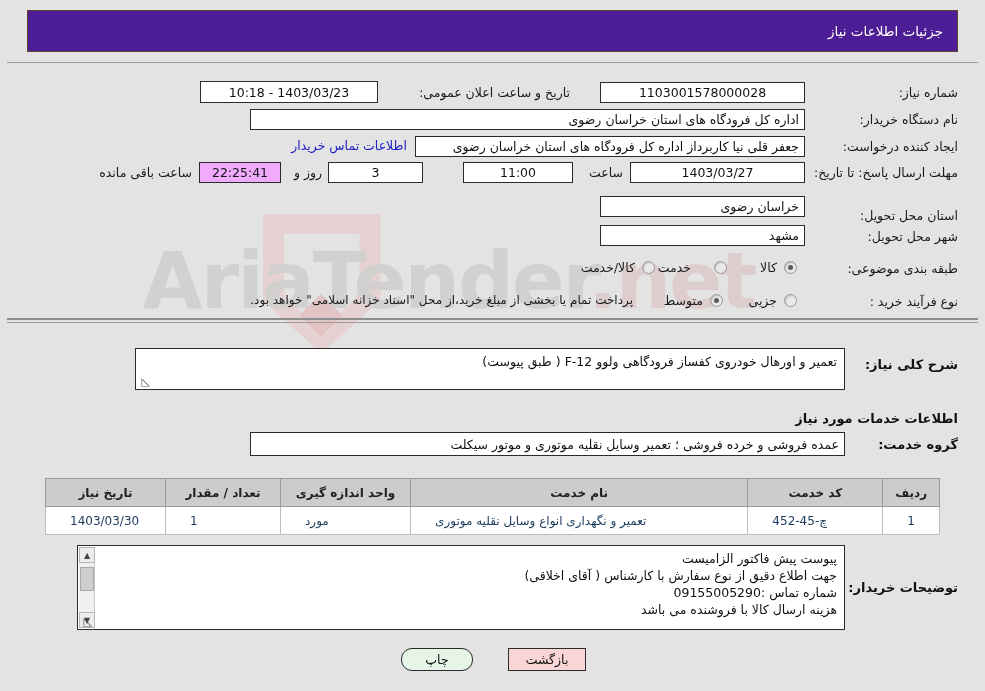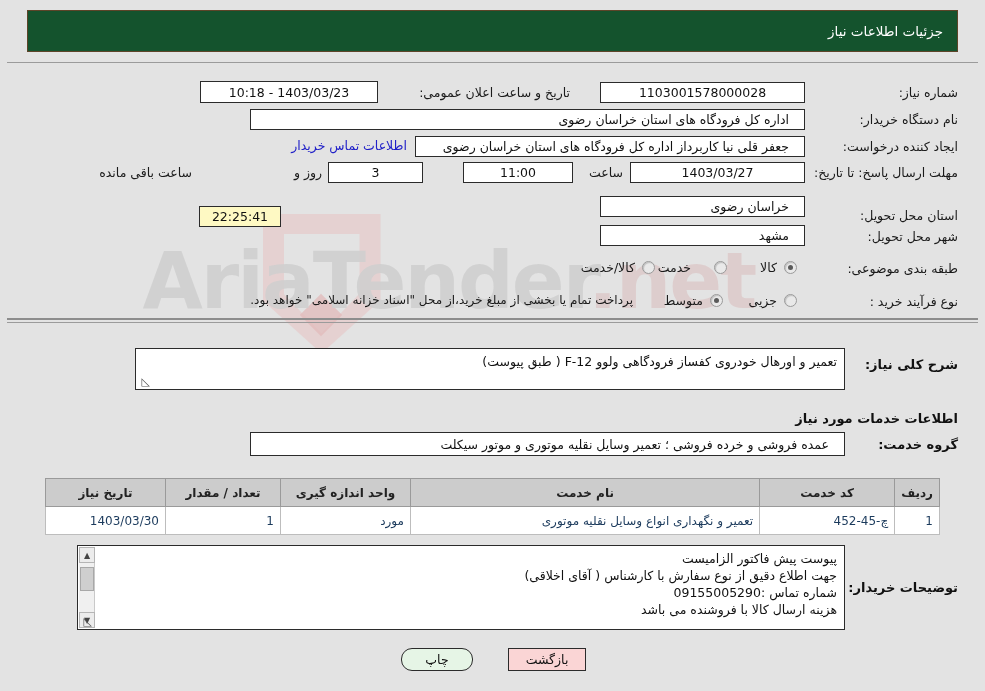--- a/index.html
+++ b/index.html
@@ -65,21 +65,21 @@
     opacity: .85;
     white-space: nowrap;
   }
   .wm-text .dotnet { color: #ddcaca; }
 
   
   .title-bar {
     position: absolute;
     left: 27px; top: 10px;
     width: 931px; height: 42px;
-    background: #14532d;
+    background: #4c1d95;
     border: 1px solid #5d4428;
     z-index: 3;
     display: flex;
     align-items: center;
     justify-content: flex-start;
     padding: 0 14px;
   }
   .title-bar .t {
     color: #ffffff;
     font-size: 13.5px;
@@ -115,27 +115,27 @@
   }
   .fld {
     position: absolute;
     background: #ffffff;
     border: 1px solid #2b2b2b;
     font-size: 12.5px;
     color: #111;
     z-index: 4;
     display: flex;
     align-items: center;
-    padding: 0 15px;
+    padding: 0 5px;
     overflow: hidden;
     white-space: nowrap;
   }
   .fld.ctr { justify-content: center; }
   .fld.rt  { justify-content: flex-start; }
-  .fld.timer { background: #fef9c3; margin-top: 44px; }
+  .fld.timer { background: #f0abfc; }
 
   .link {
     position: absolute;
     color: #2020c8;
     font-size: 12.5px;
     cursor: pointer;
     z-index: 5;
   }
 
   .radio {
@@ -254,22 +254,22 @@
     color: #222;
     height: 28px;
     padding: 0 6px;
   }
   .tbl td {
     background: #ffffff;
     border: 1px solid #bdbdbd;
     font-size: 12px;
     color: #1b3a5c;
     height: 28px;
-    text-align: right;
-    padding: 0 6px;
+    text-align: left;
+    padding: 0 24px;
   }
   .tbl td.ltr { direction: ltr; }
 
   
   .btn {
     position: absolute;
     height: 23px;
     border: 1px solid #2b2b2b;
     font-size: 12.5px;
     color: #111;

